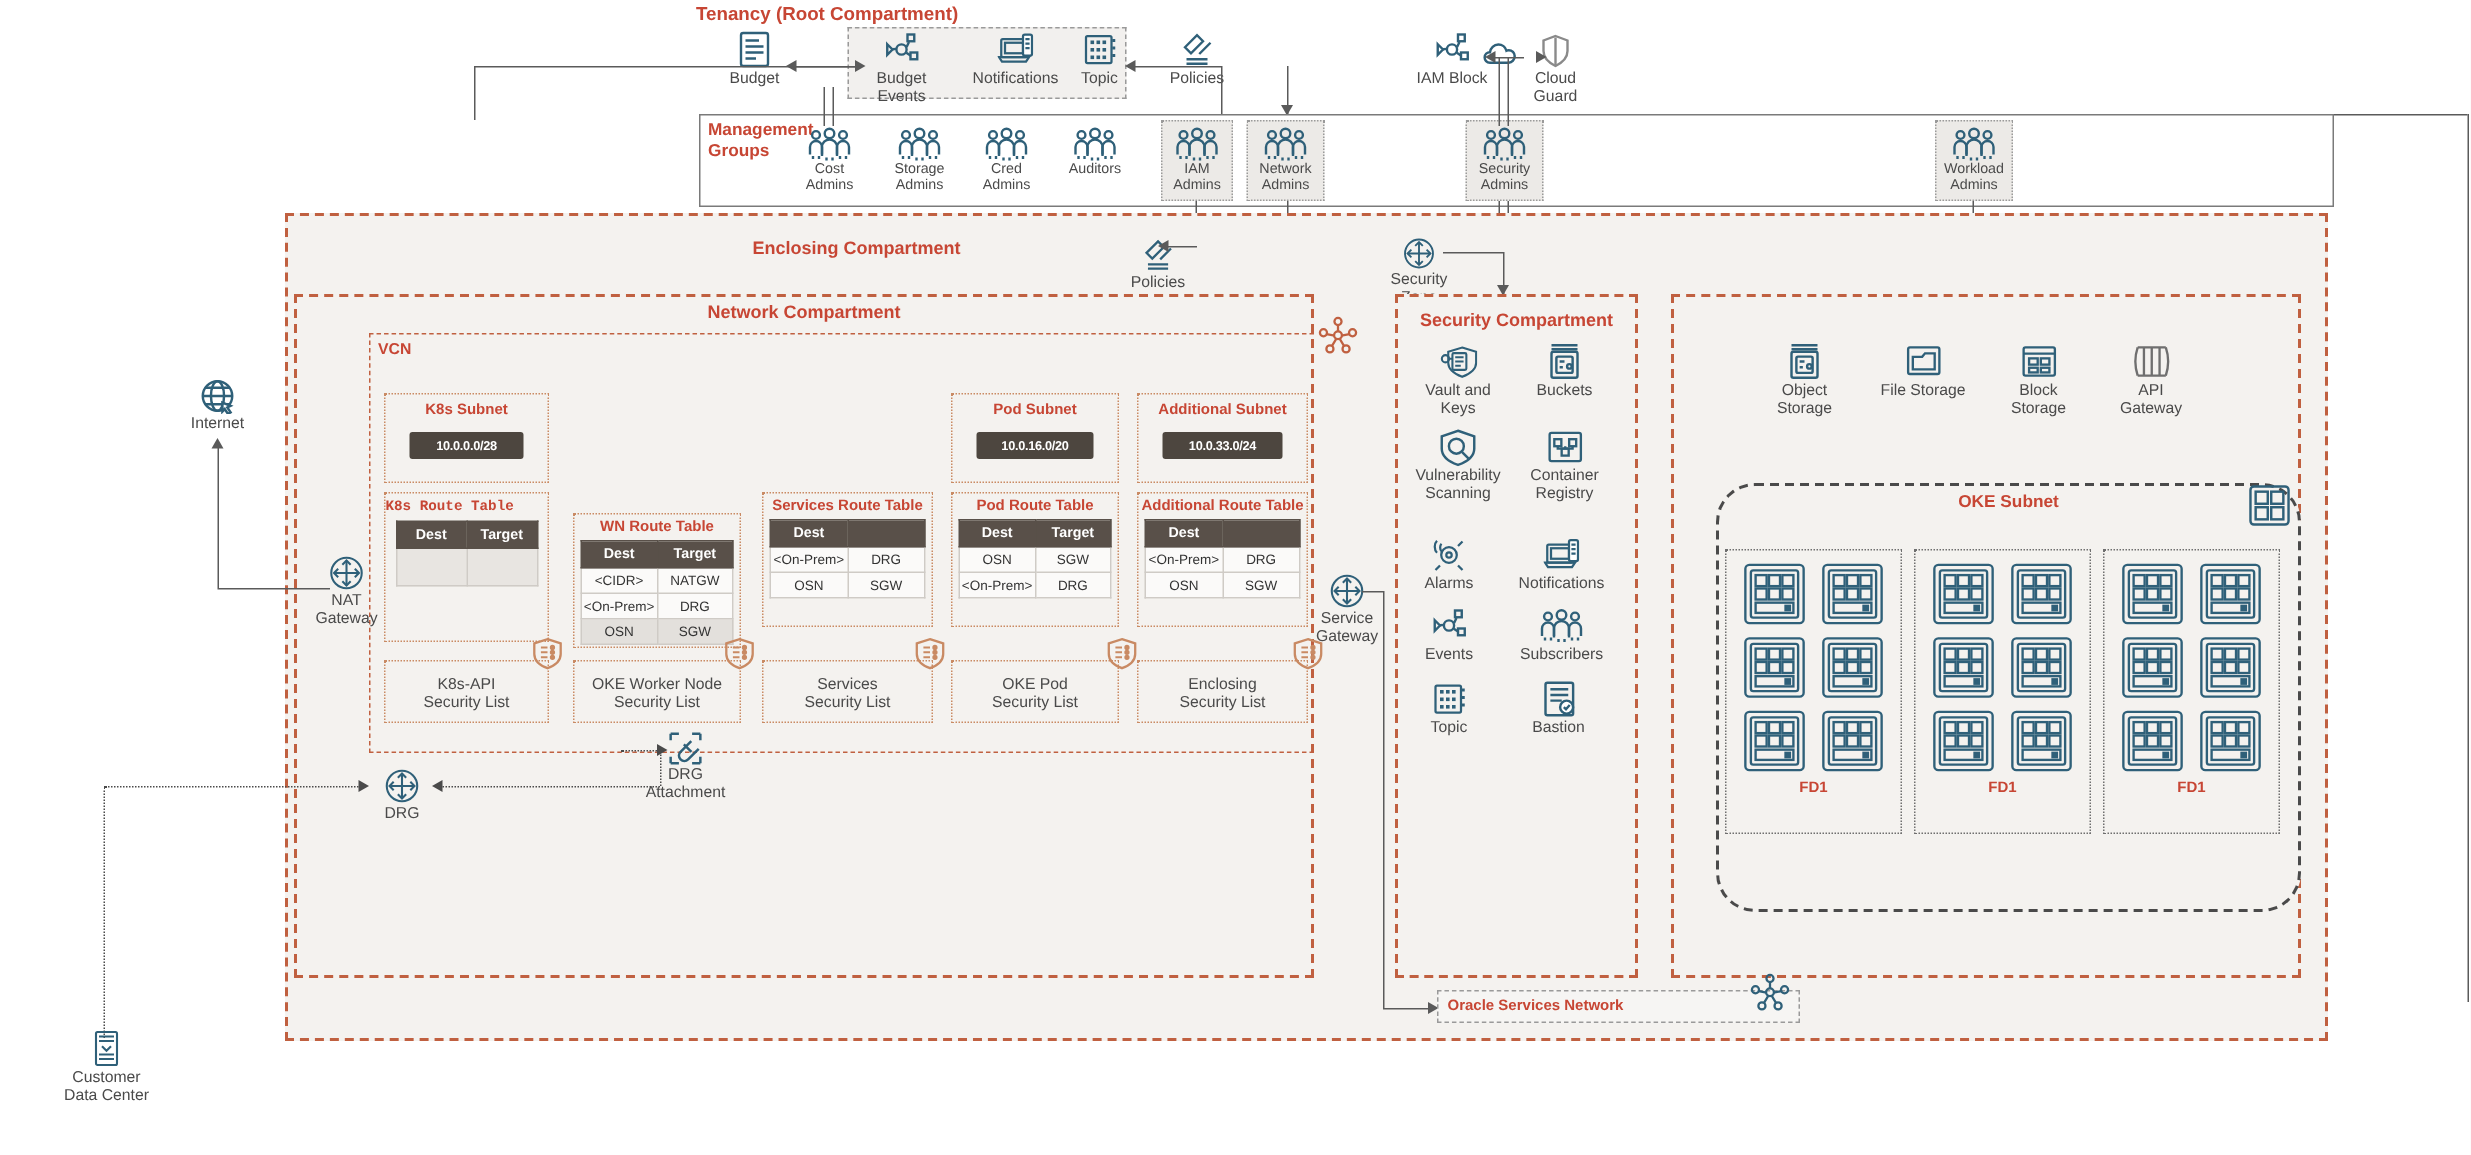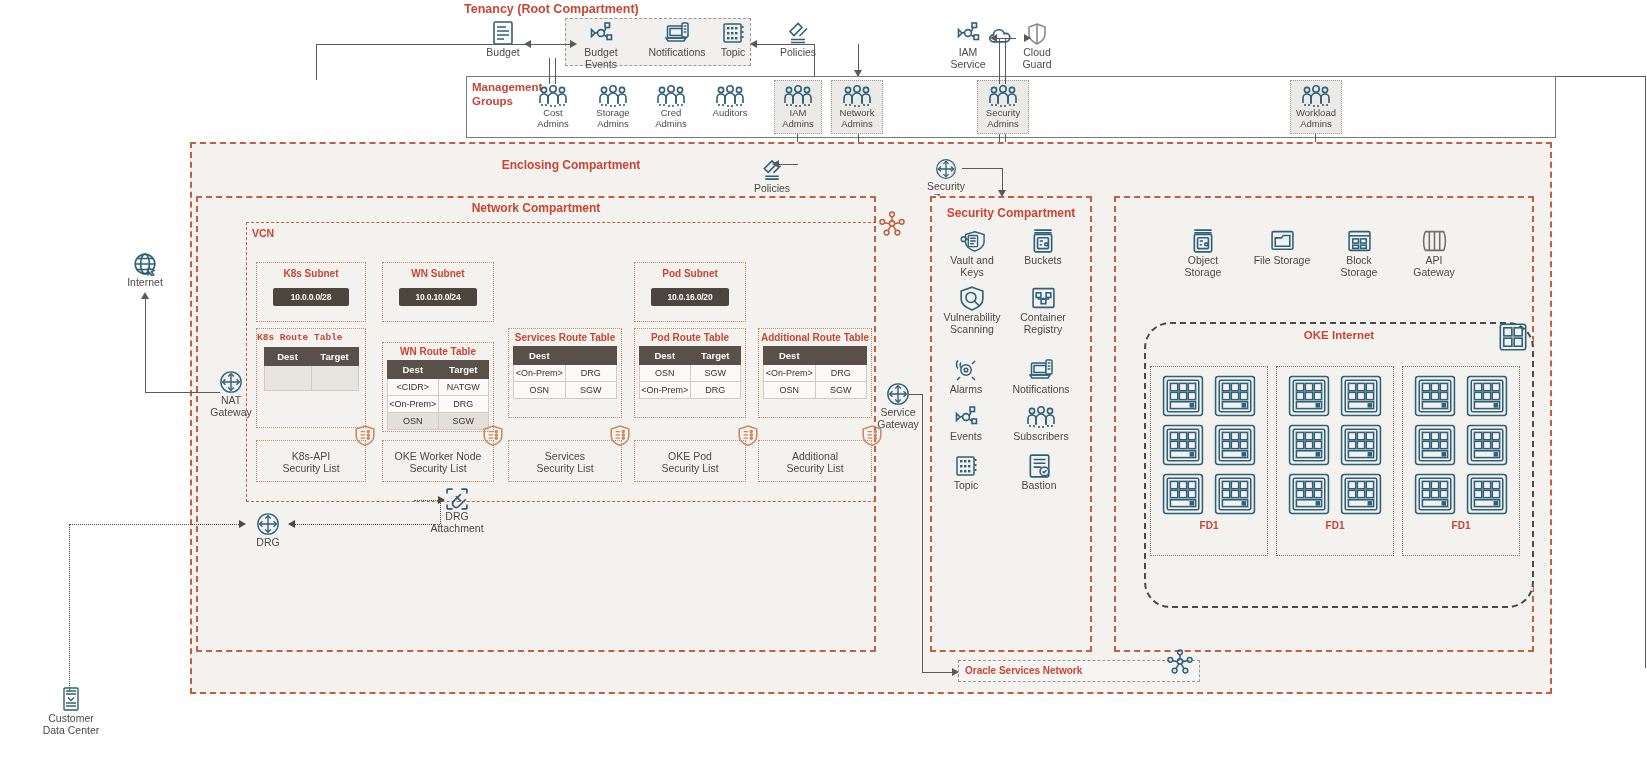--- a/index.html
+++ b/index.html
@@ -320,21 +320,21 @@
   <div class="abs node" style="left:775px;top:20px;width:46px;">
     <svg class="ico" width="23" height="26" viewBox="0 0 23 25">
         <use href="#i-policies"></use>
       </svg>
     <div class="lbl">Policies</div>
   </div>
   <div class="abs node" style="left:942px;top:20px;width:52px;">
     <svg class="ico" width="26" height="26" viewBox="0 0 26 26">
         <use href="#i-events"></use>
       </svg>
-    <div class="lbl">IAM Service</div>
+    <div class="lbl">IAM Block</div>
   </div>
   <div class="abs node" style="left:1011px;top:22px;width:52px;">
     <svg class="ico" width="20" height="24" viewBox="0 0 20 24">
         <use href="#i-shield"></use>
       </svg>
     <div class="lbl">Cloud Guard</div>
   </div>
 
   <svg class="abs" style="left:988px;top:22px;" width="26" height="22" viewBox="0 0 22 20">
       <use href="#i-cloud"></use>
@@ -463,27 +463,27 @@
   <div class="abs box-dash-orange" style="left:196px;top:196px;width:680px;height:456px;"></div>
   <div class="abs ttl-orange" style="left:196px;top:201px;width:680px;text-align:center;font-size:12px;">Network Compartment</div>
 
   <div class="abs" style="left:246px;top:222px;width:630px;height:280px;border:1.5px dashed #c06040;border-right:none;"></div>
   <div class="abs ttl-orange" style="left:252px;top:227px;font-size:10.5px;">VCN</div>
 
   <div class="abs box-dot-orange" style="left:256px;top:262px;width:110px;height:60px;">
     <div class="ttl-orange" style="font-size:10px;text-align:center;margin-top:5px;">K8s Subnet</div>
     <div class="cidr" style="margin:9px 16px 0;">10.0.0.0/28</div>
   </div>
-  <div class="abs box-dot-orange" style="left:382px;top:262px;width:112px;height:60px;">
-    <div class="ttl-orange" style="font-size:10px;text-align:center;margin-top:5px;">WN Subnet</div>
-    <div class="cidr" style="margin:9px 16px 0;">10.0.10.0/24</div>
-  </div>
   <div class="abs box-dot-orange" style="left:634px;top:262px;width:112px;height:60px;">
     <div class="ttl-orange" style="font-size:10px;text-align:center;margin-top:5px;">Pod Subnet</div>
     <div class="cidr" style="margin:9px 16px 0;">10.0.16.0/20</div>
+  </div>
+  <div class="abs box-dot-orange" style="left:758px;top:262px;width:114px;height:60px;">
+    <div class="ttl-orange" style="font-size:10px;text-align:center;margin-top:5px;">Additional Subnet</div>
+    <div class="cidr" style="margin:9px 16px 0;">10.0.33.0/24</div>
   </div>
 
   <div class="abs box-dot-orange" style="left:256px;top:328px;width:110px;height:100px;">
     <div class="ttl-orange" style="font-size:9.5px;text-align:left;margin:3px 0 4px;font-family:Liberation Mono, monospace;">K8s Route Table</div>
     <table class="rt" style="width:95px;margin:0 auto;">
       <tbody>
           <tr>
             <th>Dest</th>
             <th>Target</th>
           </tr>
@@ -601,21 +601,21 @@
     </svg>
 
   <div class="abs box-dot-orange" style="left:634px;top:440px;width:112px;height:42px;">
     <div class="lbl" style="margin-top:9px;"><span>OKE Pod</span><br><span>Security List</span></div>
   </div>
   <svg class="abs" style="left:738px;top:425px;" width="20" height="22" viewBox="0 0 18 20">
       <use href="#i-seclist"></use>
     </svg>
 
   <div class="abs box-dot-orange" style="left:758px;top:440px;width:114px;height:42px;">
-    <div class="lbl" style="margin-top:9px;"><span>Additional</span><br><span>Security List</span></div>
+    <div class="lbl" style="margin-top:9px;"><span>Enclosing</span><br><span>Security List</span></div>
   </div>
   <svg class="abs" style="left:862px;top:425px;" width="20" height="22" viewBox="0 0 18 20">
       <use href="#i-seclist"></use>
     </svg>
 
   <svg class="abs" style="left:878px;top:210px;" width="28" height="28" viewBox="0 0 26 26">
       <use href="#i-mesh"></use>
     </svg>
 
   <div class="abs node" style="left:122px;top:252px;width:46px;">
@@ -764,21 +764,21 @@
     <div class="lbl">Block Storage</div>
   </div>
   <div class="abs node" style="left:1405px;top:228px;width:58px;">
     <svg class="ico" width="25" height="26" viewBox="0 0 24 24">
         <use href="#i-apigw"></use>
       </svg>
     <div class="lbl">API Gateway</div>
   </div>
 
   <div class="abs box-dash-dark" style="left:1144px;top:322px;width:390px;height:286px;"></div>
-  <div class="abs ttl-orange" style="left:1144px;top:329px;width:390px;text-align:center;font-size:11.5px;">OKE Internet</div>
+  <div class="abs ttl-orange" style="left:1144px;top:329px;width:390px;text-align:center;font-size:11.5px;">OKE Subnet</div>
   <svg class="abs" style="left:1498px;top:322px;" width="30" height="30" viewBox="0 0 26 26">
       <use href="#i-oke-badge"></use>
     </svg>
 
   <div class="abs box-dot-dark" style="left:1150px;top:366px;width:118px;height:190px;">
     <div style="display:flex;flex-wrap:wrap;justify-content:space-evenly;padding-top:8px;gap:7px 0;">
       <svg width="42" height="42" viewBox="0 0 40 40">
           <use href="#i-worker"></use>
         </svg>
       <svg width="42" height="42" viewBox="0 0 40 40">

